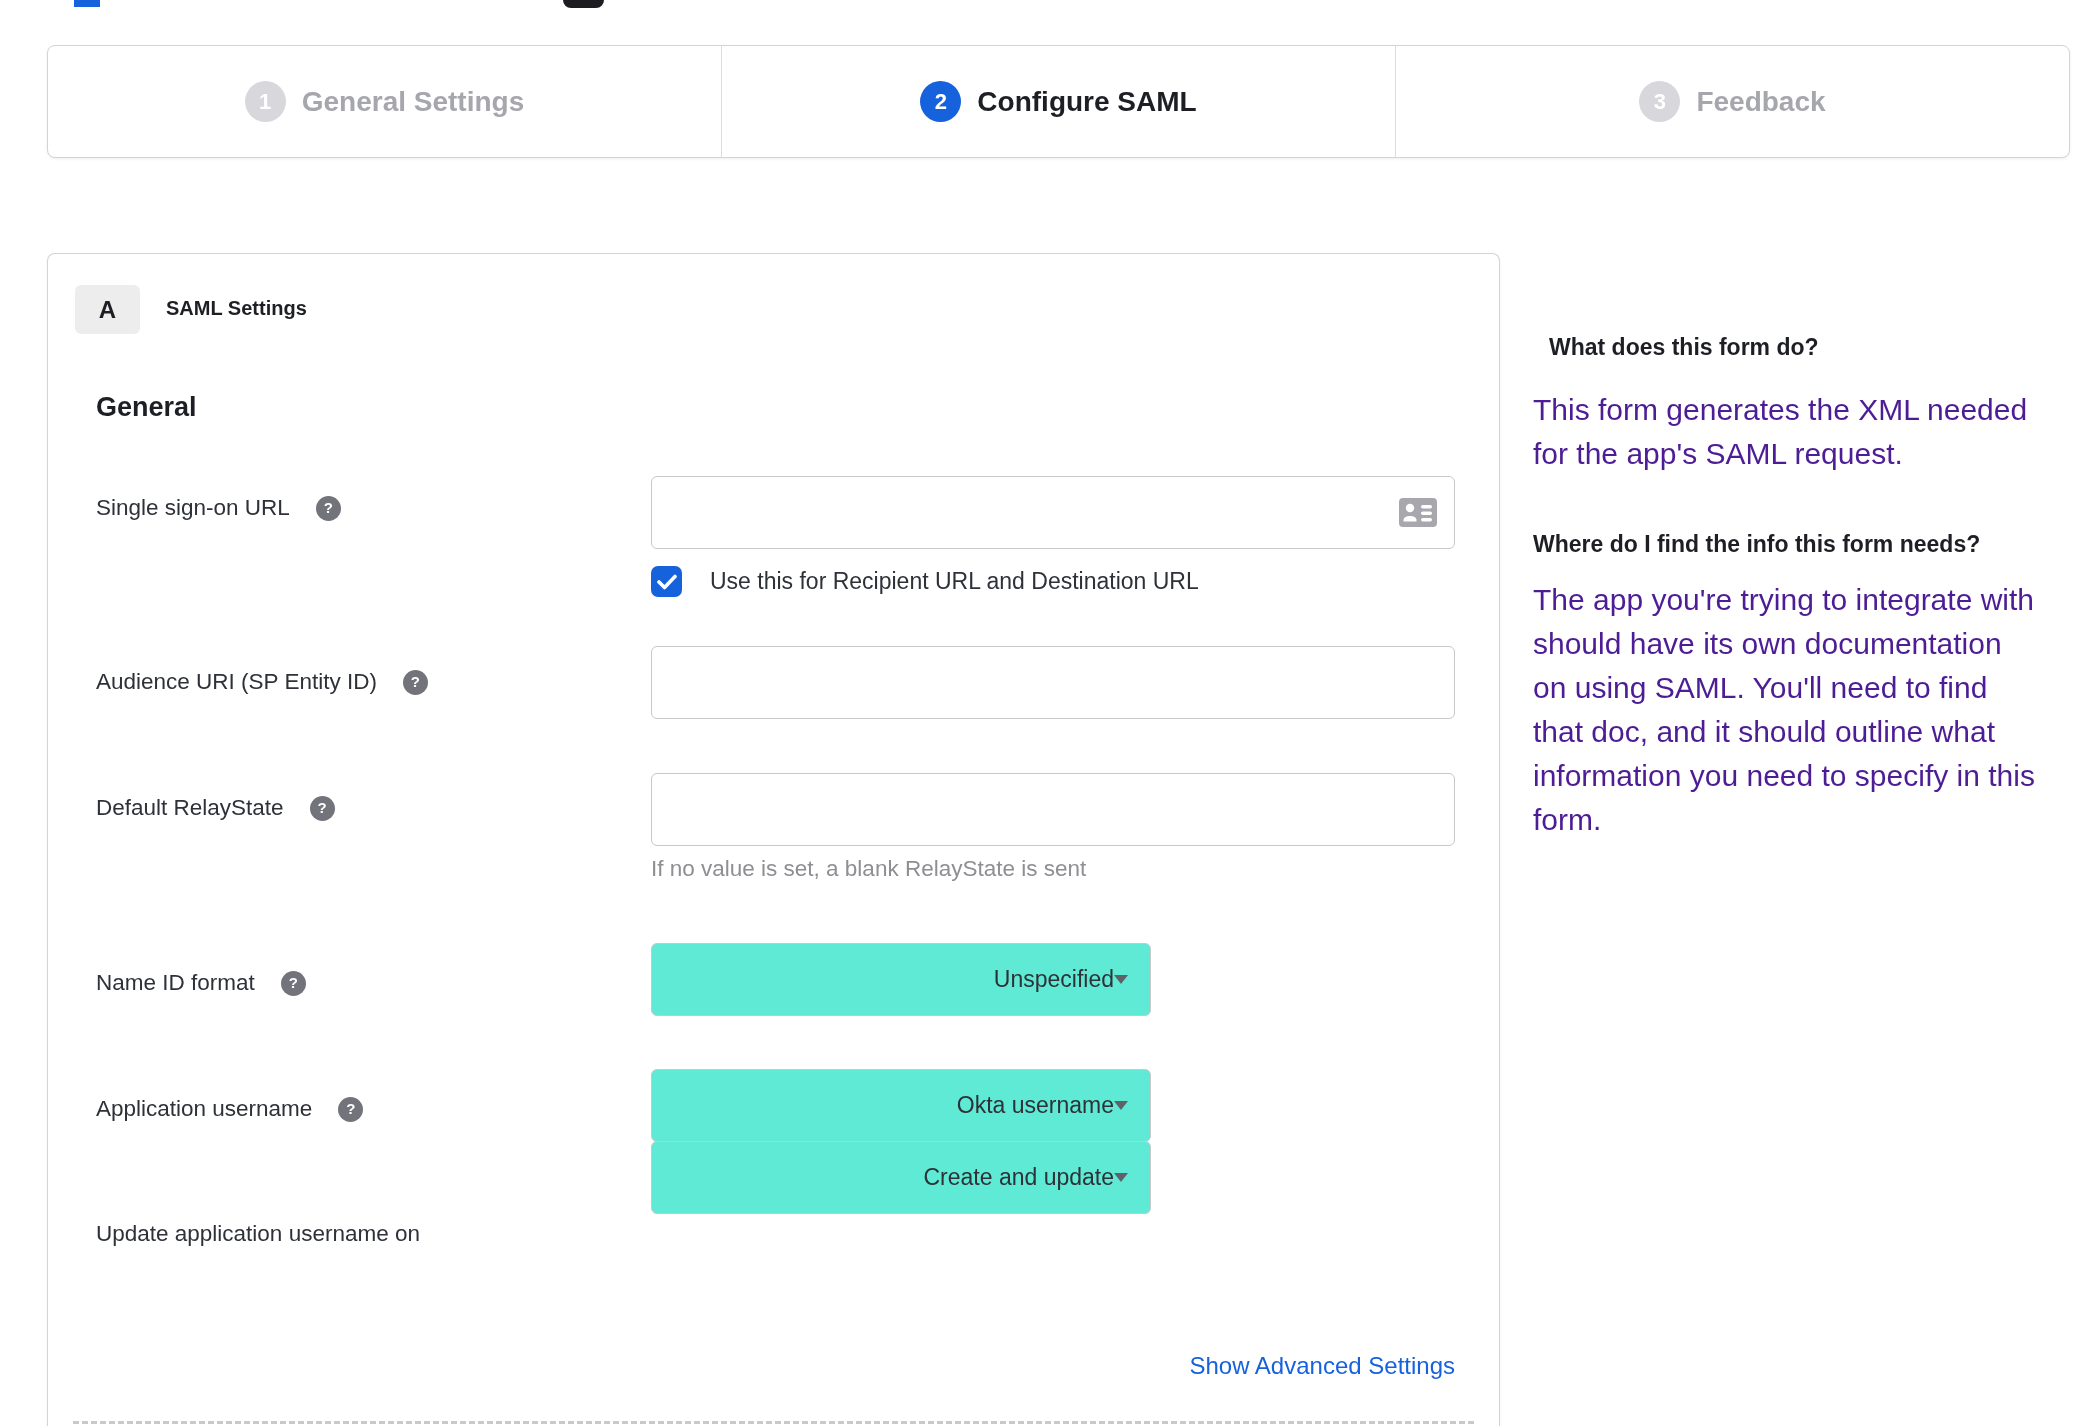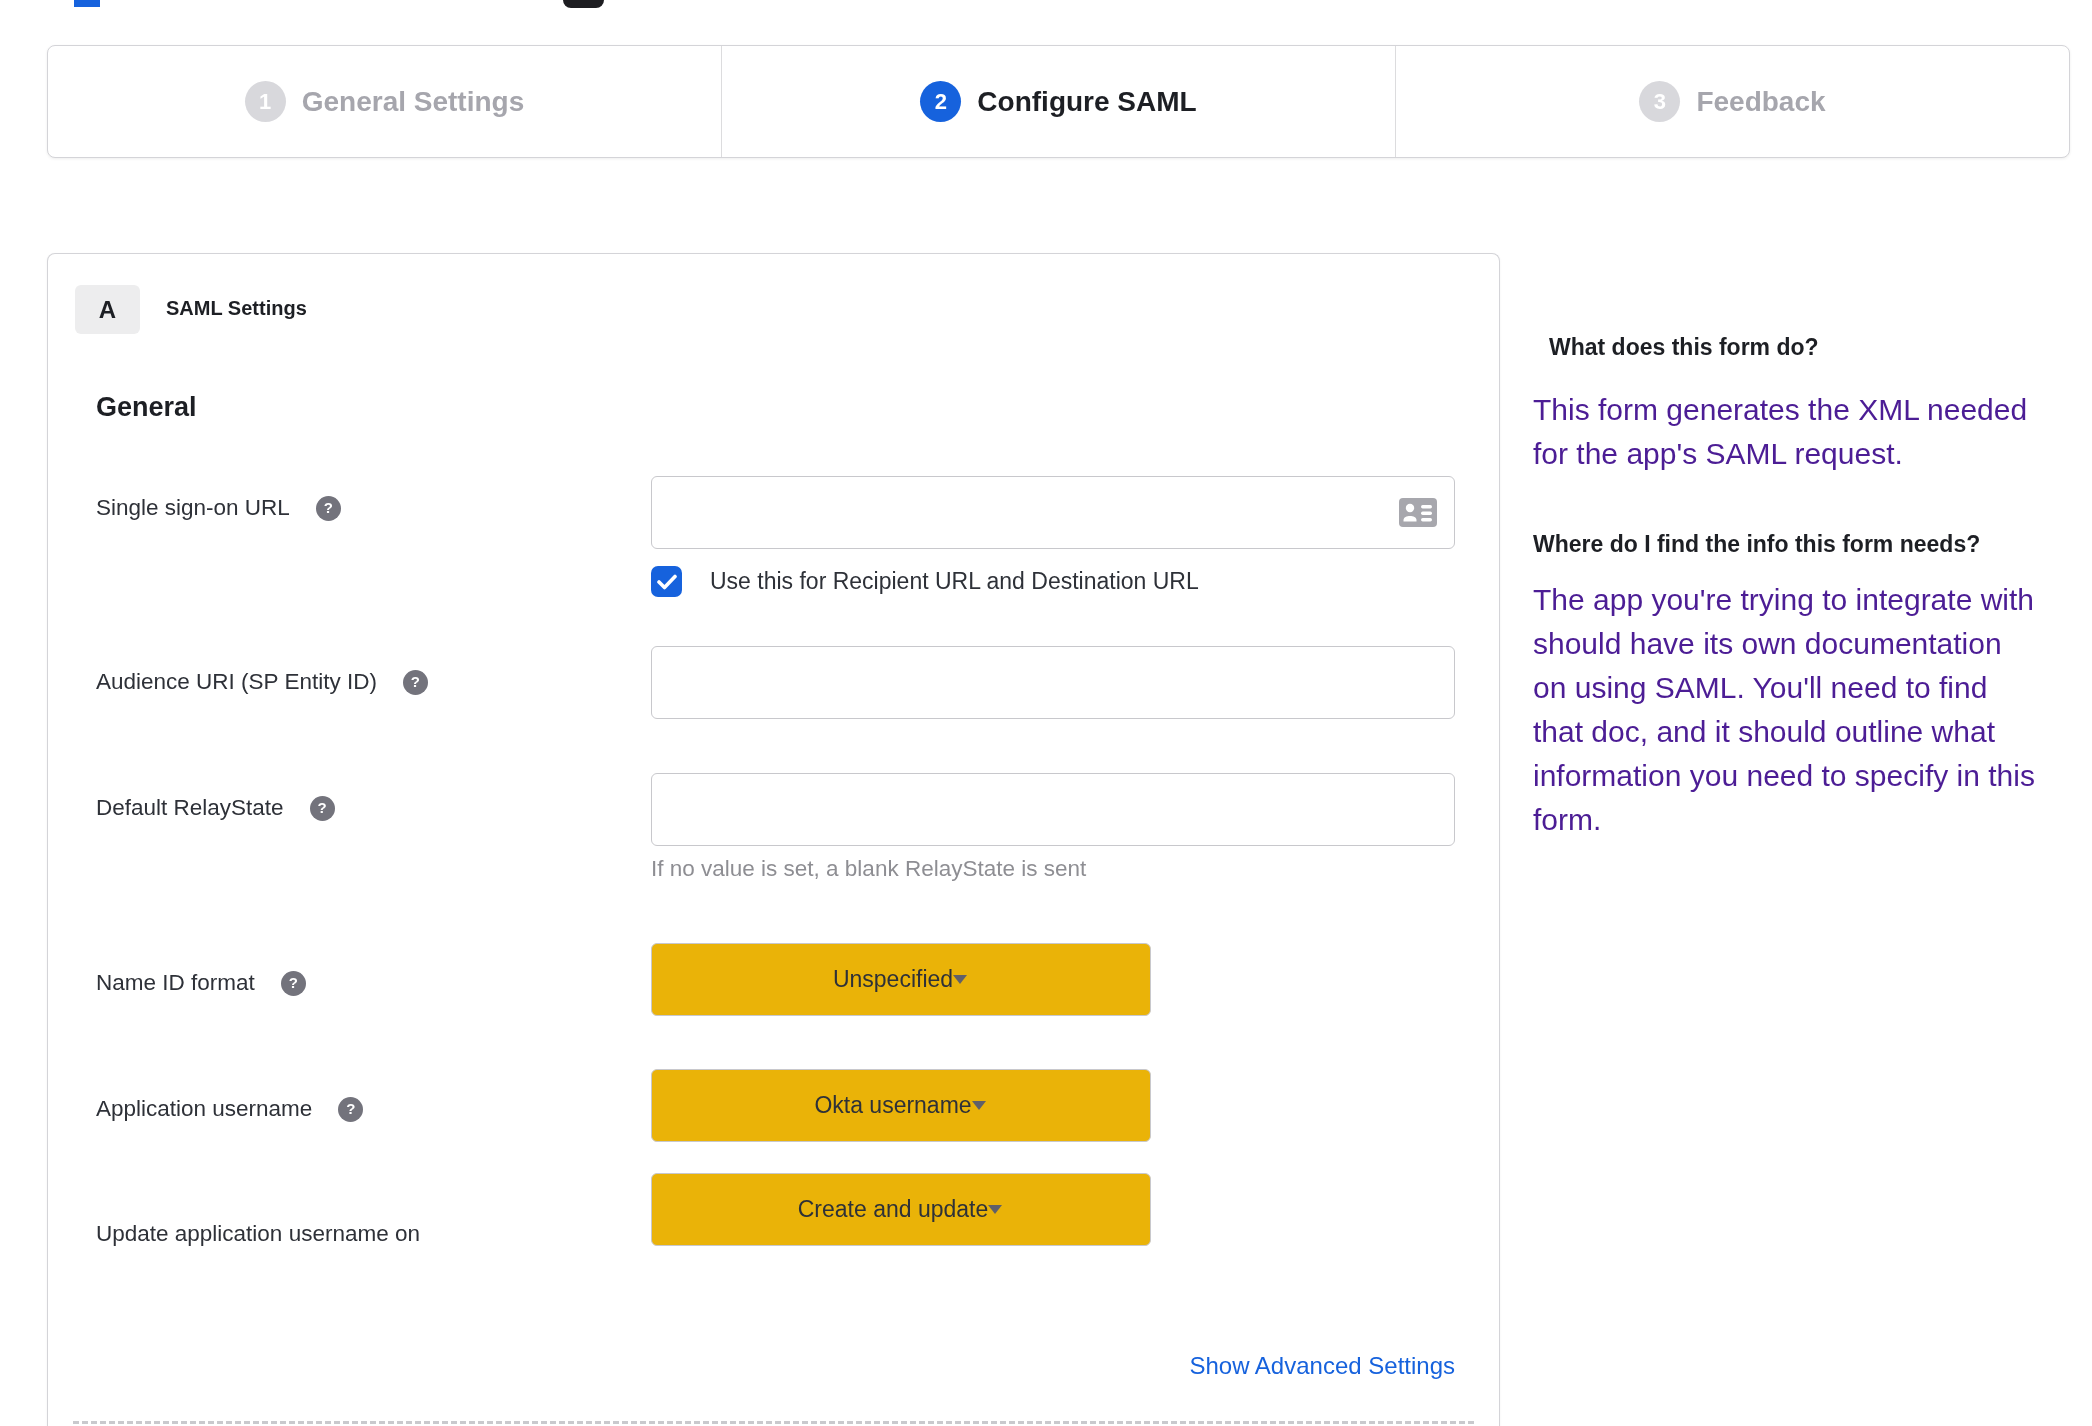--- a/index.html
+++ b/index.html
@@ -46,23 +46,23 @@
   .input-wrap .tinput { position:absolute; left:0; top:0; width:804px; }
   .card-icon { position:absolute; right:18px; top:22px; width:38px; height:29px; }
 
   .cbrow { position:absolute; left:603px; top:312px; display:flex; align-items:center; gap:28px; }
   .checkbox { width:31px; height:31px; background:#1662dd; border-radius:7px;
               display:flex; align-items:center; justify-content:center; }
   .cblabel { font-size:23px; color:#2e3138; }
 
   .helper { position:absolute; left:603px; top:602px; font-size:22.5px; color:#8e8e93; }
 
-  .select { position:absolute; left:603px; width:500px; height:73px; background:#eab308;
+  .select { position:absolute; left:603px; width:500px; height:73px; background:#5eead4;
             border:1px solid #c8c8cc; border-radius:6px; display:flex; align-items:center;
-            justify-content:center; padding:0 22px 0 20px; cursor:pointer; }
+            justify-content:flex-end; padding:0 22px 0 20px; cursor:pointer; }
   .select-value { font-size:23px; color:#2e3138; }
   .tri { width:0; height:0; border-left:7px solid transparent; border-right:7px solid transparent;
          border-top:9px solid #606069; }
 
   .adv-link { position:absolute; left:603px; top:1098px; width:804px; text-align:right;
               font-size:24px; color:#1662dd; cursor:pointer; }
   .dashes { position:absolute; left:25px; right:25px; top:1167px; border-top:3px dashed #c9c9cd; }
 
   
   .help-panel { position:absolute; left:1533px; top:330px; width:505px; }
@@ -150,21 +150,21 @@
       <span class="help-icon">?</span>
     </div>
     <div class="select" style="top:815px">
       <span class="select-value">Okta username</span>
       <span class="tri"></span>
     </div>
 
     <div class="flabel" style="top:965px">
       <span>Update application username on</span>
     </div>
-    <div class="select" style="top:919px">
+    <div class="select" style="top:887px">
       <span class="select-value">Create and update</span>
       <span class="tri"></span>
     </div>
 
     <div class="adv-link">Show Advanced Settings</div>
     <div class="dashes"></div>
   </div>
 
   <div class="help-panel">
     <h3>What does this form do?</h3>

